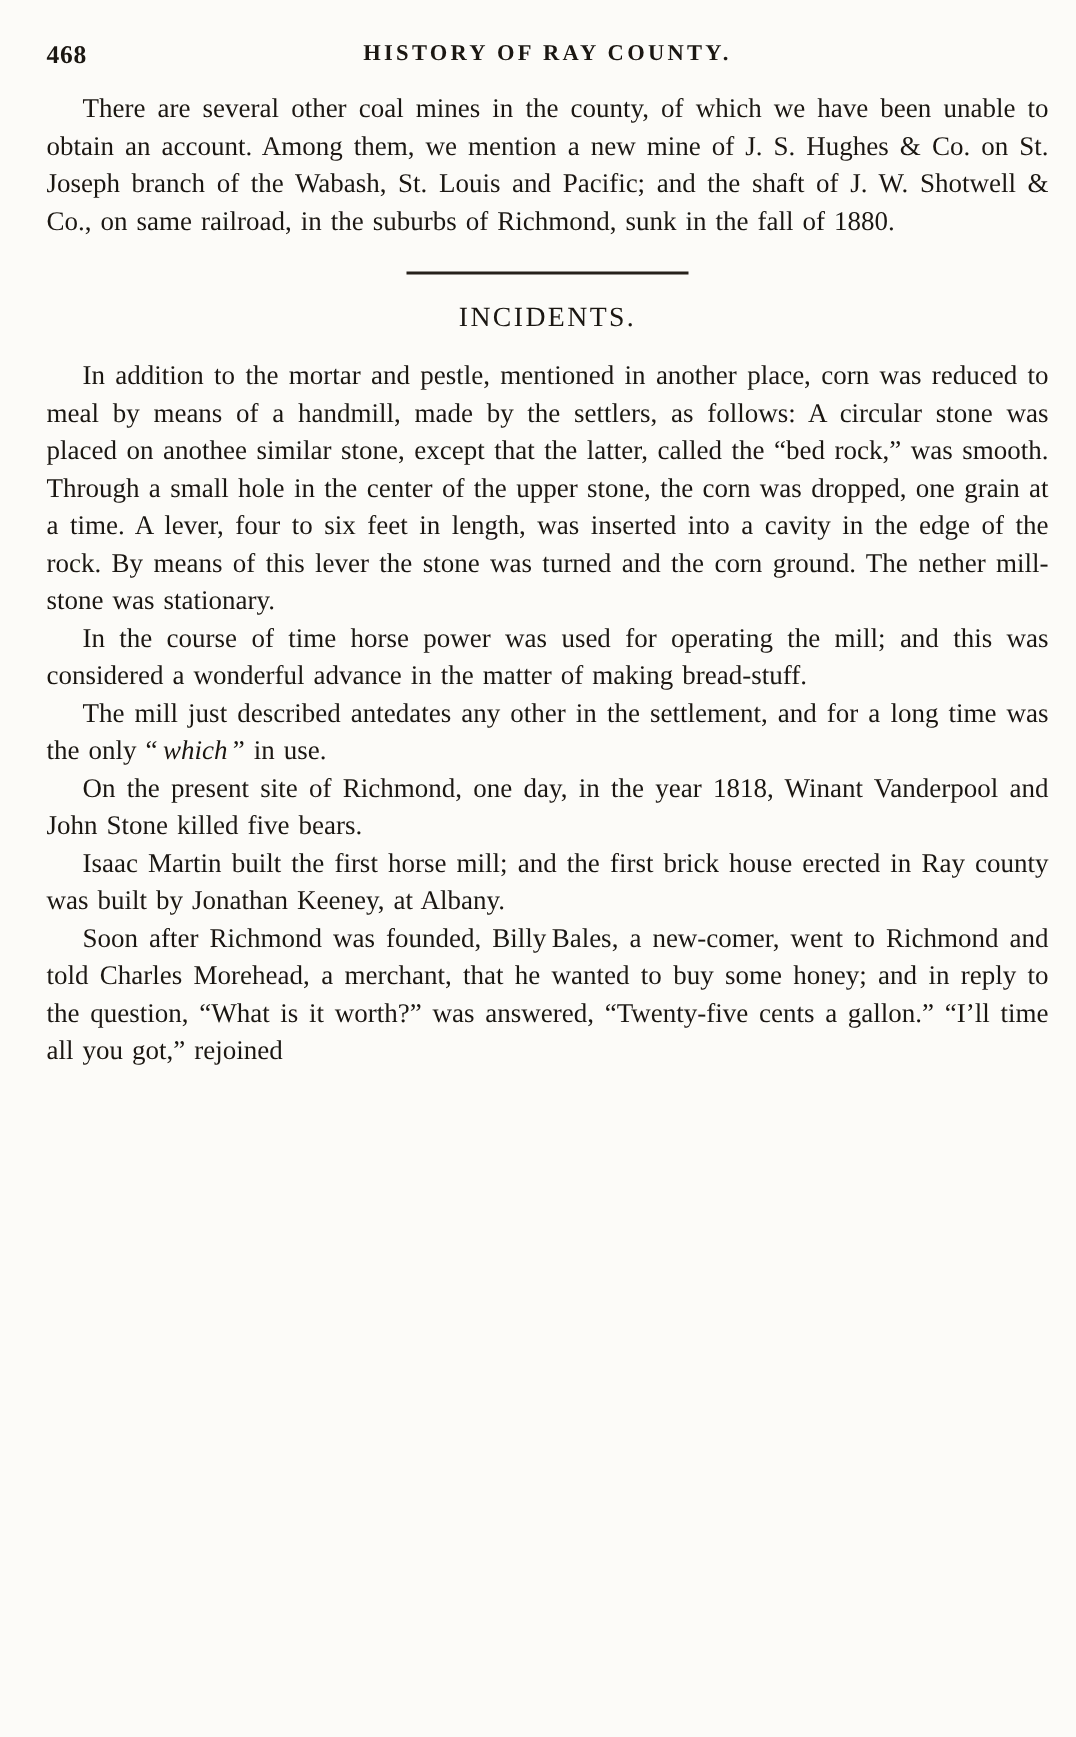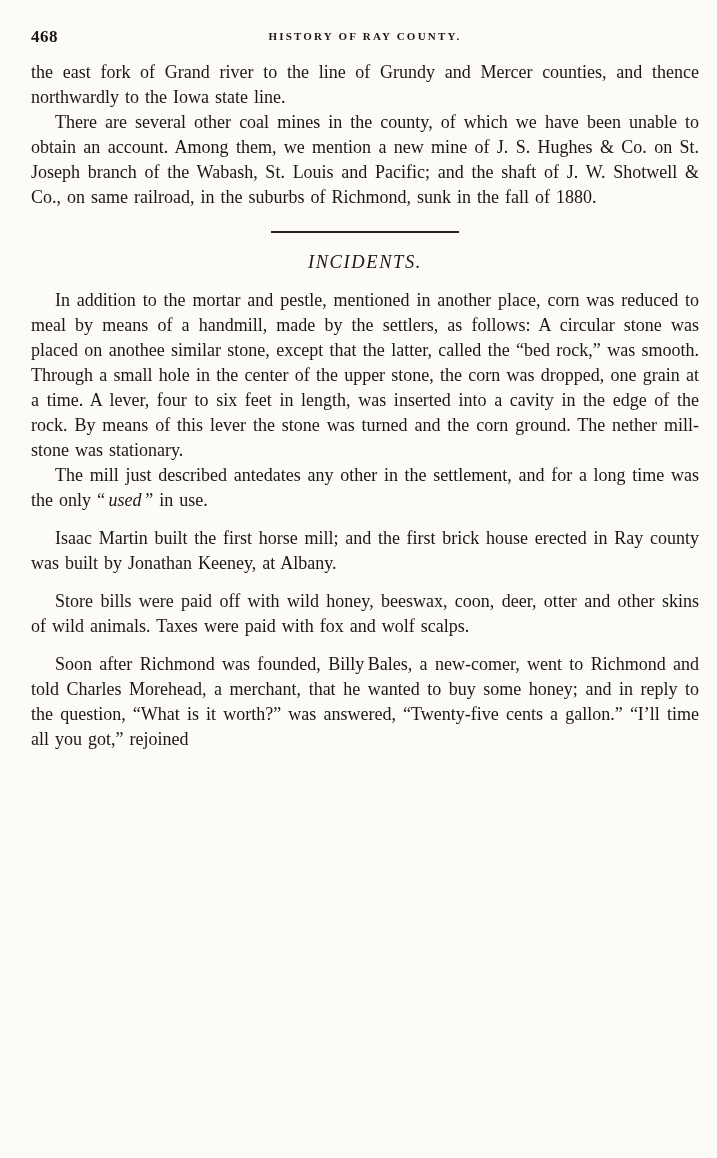--- a/index.html
+++ b/index.html
@@ -29,69 +29,68 @@
     position:absolute;
     left:0;
     top:0;
     font-size:17px;
     font-weight:700;
     letter-spacing:0.5px;
   }
   .running-title{
     display:block;
     text-align:center;
-    font-size:11px;
+    font-size:15px;
     font-weight:700;
     letter-spacing:2.2px;
   }
   .text-block{display:block;}
   .para{
     margin:0;
     text-align:justify;
     text-indent:24px;
     word-spacing:1.5px;
   }
   .para.no-indent{text-indent:0;}
-  .para.gap{margin-top:13px;}
+  .para.gap{}
   .it{font-style:italic;}
   .divider{
     width:188px;
     border:none;
     border-top:2.5px solid #26211b;
     margin:21px auto 17px auto;
   }
   .section-heading{
     margin:0 0 13px 0;
     text-align:center;
     font-size:18.5px;
     font-weight:400;
     letter-spacing:1.6px;
-    font-style:italic;
   }
 </style>
 </head>
 <body>
 
 <div class="page">
 
   <header class="page-header">
     <span class="page-number">468</span>
     <span class="running-title">HISTORY OF RAY COUNTY.</span>
   </header>
 
   <section class="text-block" id="top-section">
-      <p class="para no-indent"><span>the east fork of Grand river to the line of Grundy and Mercer counties, and thence northwardly to the Iowa state line.</span></p>
       <p class="para"><span>There are several other coal mines in the county, of which we have been unable to obtain an account.  Among them, we mention a new mine of J. S. Hughes &amp; Co. on St. Joseph branch of the Wabash, St. Louis and Pacific; and the shaft of J. W. Shotwell &amp; Co., on same railroad, in the suburbs of Richmond, sunk in the fall of 1880.</span></p>
     </section>
 
   <hr class="divider">
 
   <h2 class="section-heading">INCIDENTS.</h2>
 
   <section class="text-block" id="incidents-section">
       <p class="para gap"><span>In addition to the mortar and pestle, mentioned in another place, corn was reduced to meal by means of a handmill, made by the settlers, as follows:  A circular stone was placed on anothee similar stone, except that the latter, called the “bed rock,” was smooth.  Through a small hole in the center of the upper stone, the corn was dropped, one grain at a time. A lever, four to six feet in length, was inserted into a cavity in the edge of the rock.  By means of this lever the stone was turned and the corn ground.  The nether mill-stone was stationary.</span></p>
-      <p class="para"><span>The mill just described antedates any other in the settlement, and for a long time was the only “ </span><span class="it">used</span><span> ” in use.</span></p>
+      <p class="para"><span>In the course of time horse power was used for operating the mill; and this was considered a wonderful advance in the matter of making bread-stuff.</span></p>
+      <p class="para"><span>The mill just described antedates any other in the settlement, and for a long time was the only “ </span><span class="it">which</span><span> ” in use.</span></p>
+      <p class="para gap"><span>On the present site of Richmond, one day, in the year 1818, Winant Vanderpool and John Stone killed five bears.</span></p>
       <p class="para gap"><span>Isaac Martin built the first horse mill; and the first brick house erected in Ray county was built by Jonathan Keeney, at Albany.</span></p>
-      <p class="para gap"><span>Store bills were paid off with wild honey, beeswax, coon, deer, otter and other skins of wild animals.  Taxes were paid with fox and wolf scalps.</span></p>
       <p class="para gap"><span>Soon after Richmond was founded, Billy Bales, a new-comer, went to Richmond and told Charles Morehead, a merchant, that he wanted to buy some honey; and in reply to the question, “What is it worth?” was answered, “Twenty-five cents a gallon.”  “I’ll time all you got,” rejoined</span></p>
     </section>
 
 </div>
 
 </body></html>

